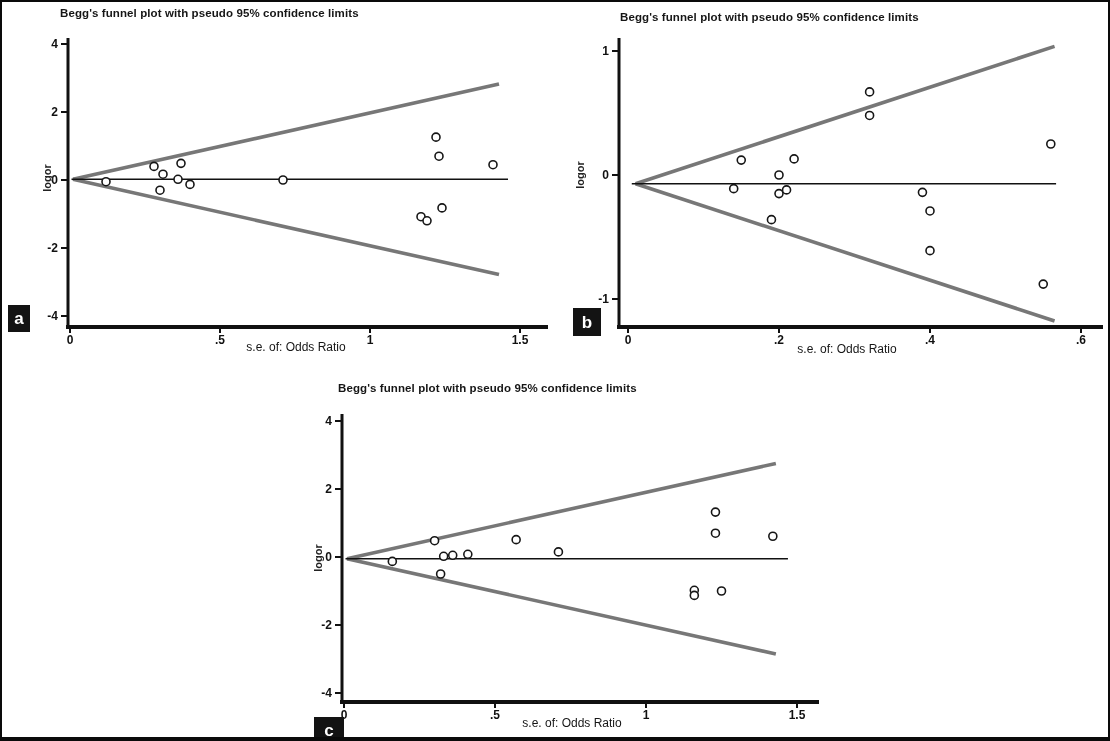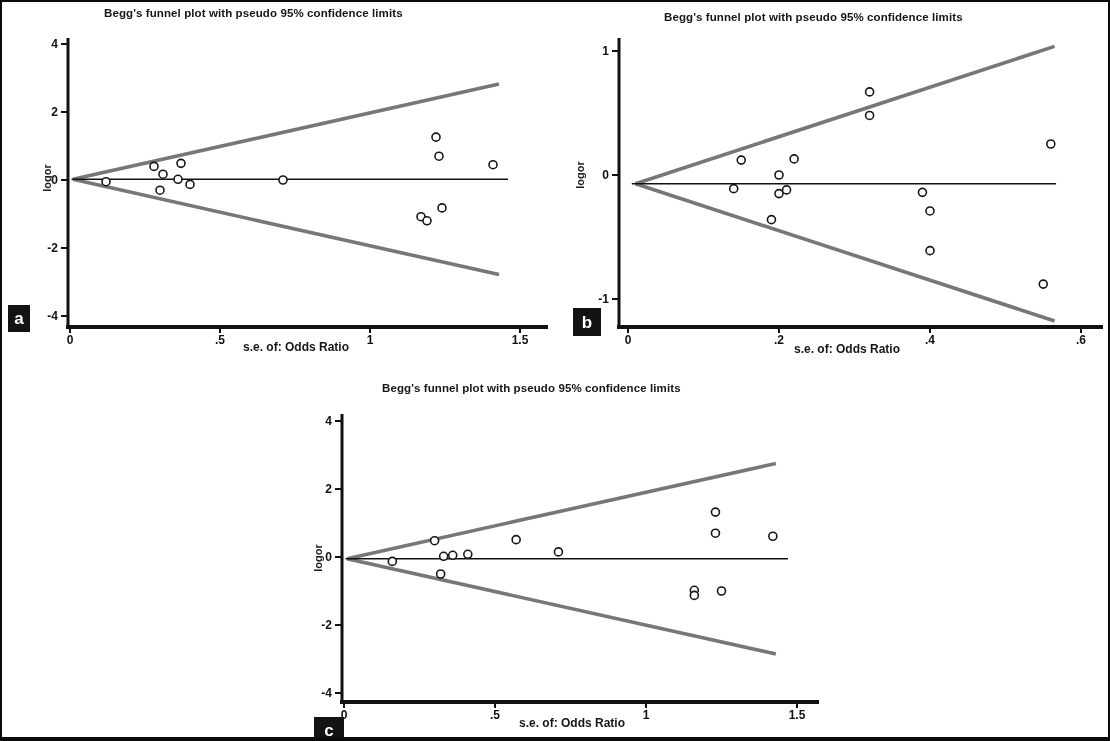--- a/index.html
+++ b/index.html
@@ -1,22 +1,22 @@
 <!DOCTYPE html>
 <html><head>
 <meta charset="utf-8">
 <style>
   html,body{margin:0;padding:0;background:#e8e8e8;font-family:"Liberation Sans",sans-serif;}
   #figure{position:relative;width:1110px;height:741px;background:#ffffff;
           border:2px solid #0a0a0a;border-bottom-width:4px;box-sizing:border-box;overflow:hidden;}
   .panel{position:absolute;margin:0;padding:0;}
   .plot{position:absolute;left:0;top:0;}
-  .plot-title{position:absolute;font-size:11.5px;font-weight:700;color:#161616;white-space:nowrap;letter-spacing:0.1px;margin-left:44px;}
+  .plot-title{position:absolute;font-size:11.5px;font-weight:700;color:#161616;white-space:nowrap;letter-spacing:0.1px;}
   .ylab{position:absolute;font-size:11px;font-weight:700;color:#222;transform:translate(-50%,-50%) rotate(-90deg);white-space:nowrap;}
-  .xlab{position:absolute;font-size:12px;font-weight:700;color:#161616;transform:translateX(-50%);white-space:nowrap;}
+  .xlab{position:absolute;font-size:12px;font-weight:400;color:#161616;transform:translateX(-50%);white-space:nowrap;}
   .badge{position:absolute;background:#131313;color:#ffffff;font-weight:700;font-size:17px;
          display:flex;align-items:center;justify-content:center;line-height:1;}
 </style>
 </head>
 <body>
 
 <div id="figure">
 
   <figure class="panel" style="left:0;top:0;width:555px;height:370px;">
     <svg class="plot" width="555" height="370" viewBox="0 0 555 370">

